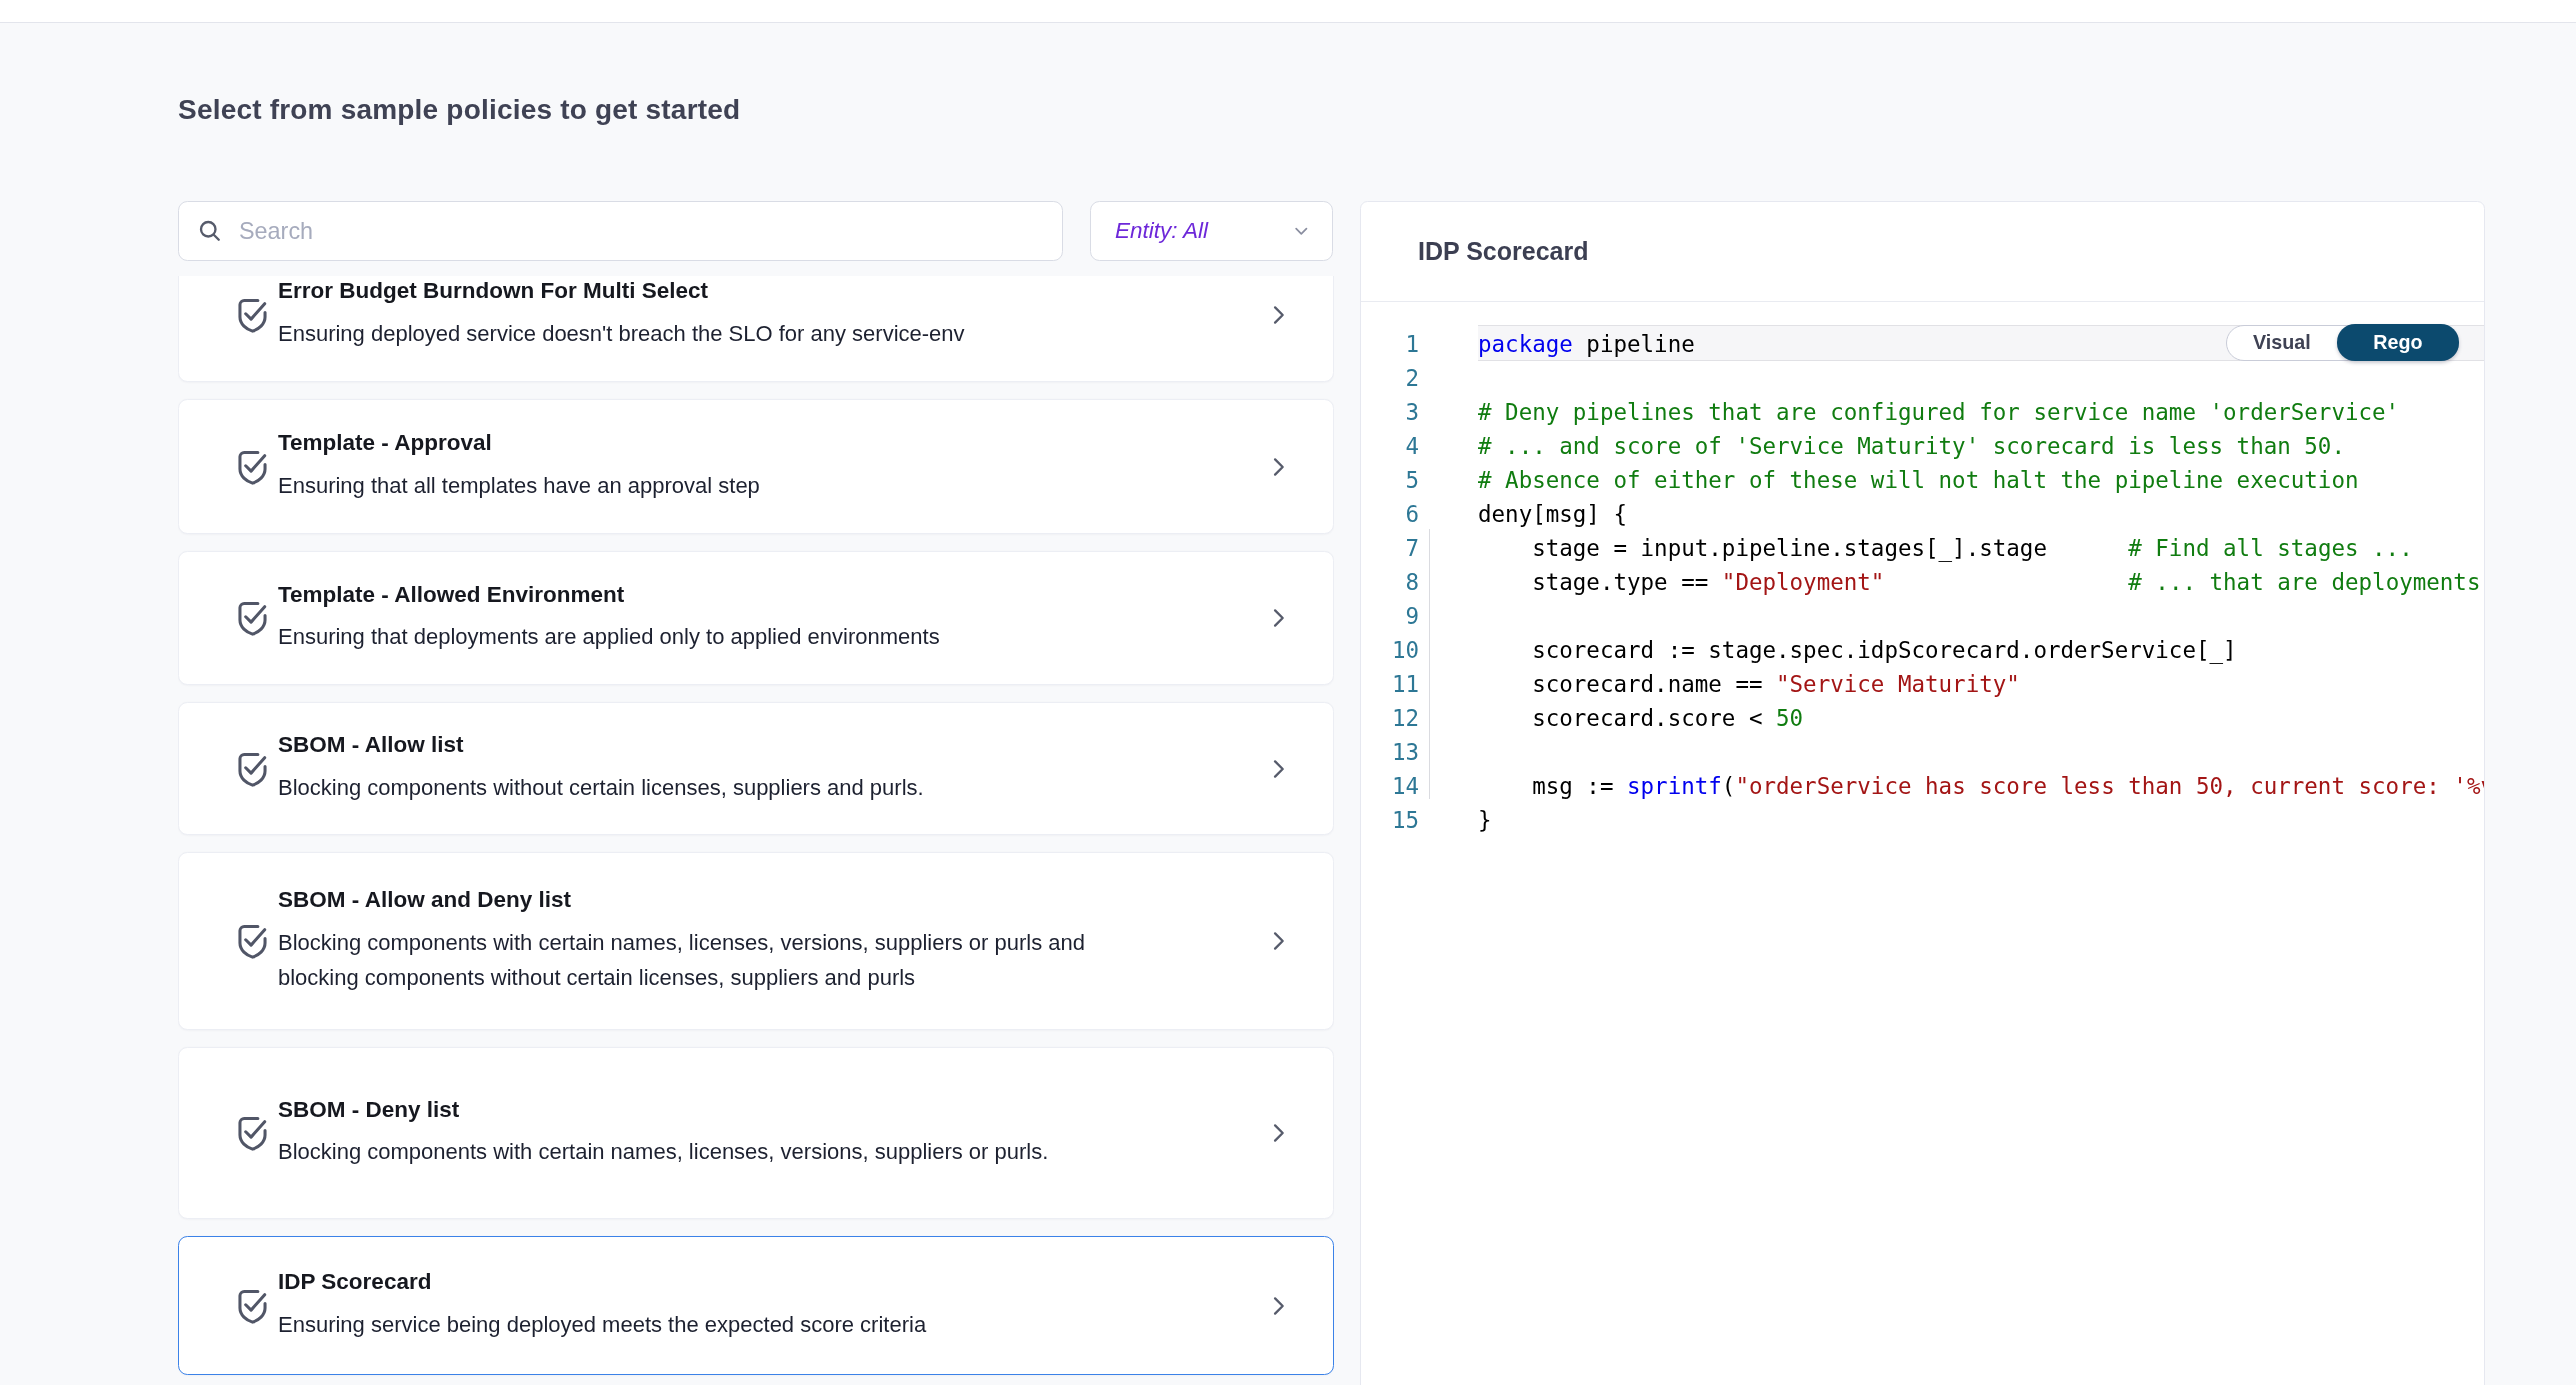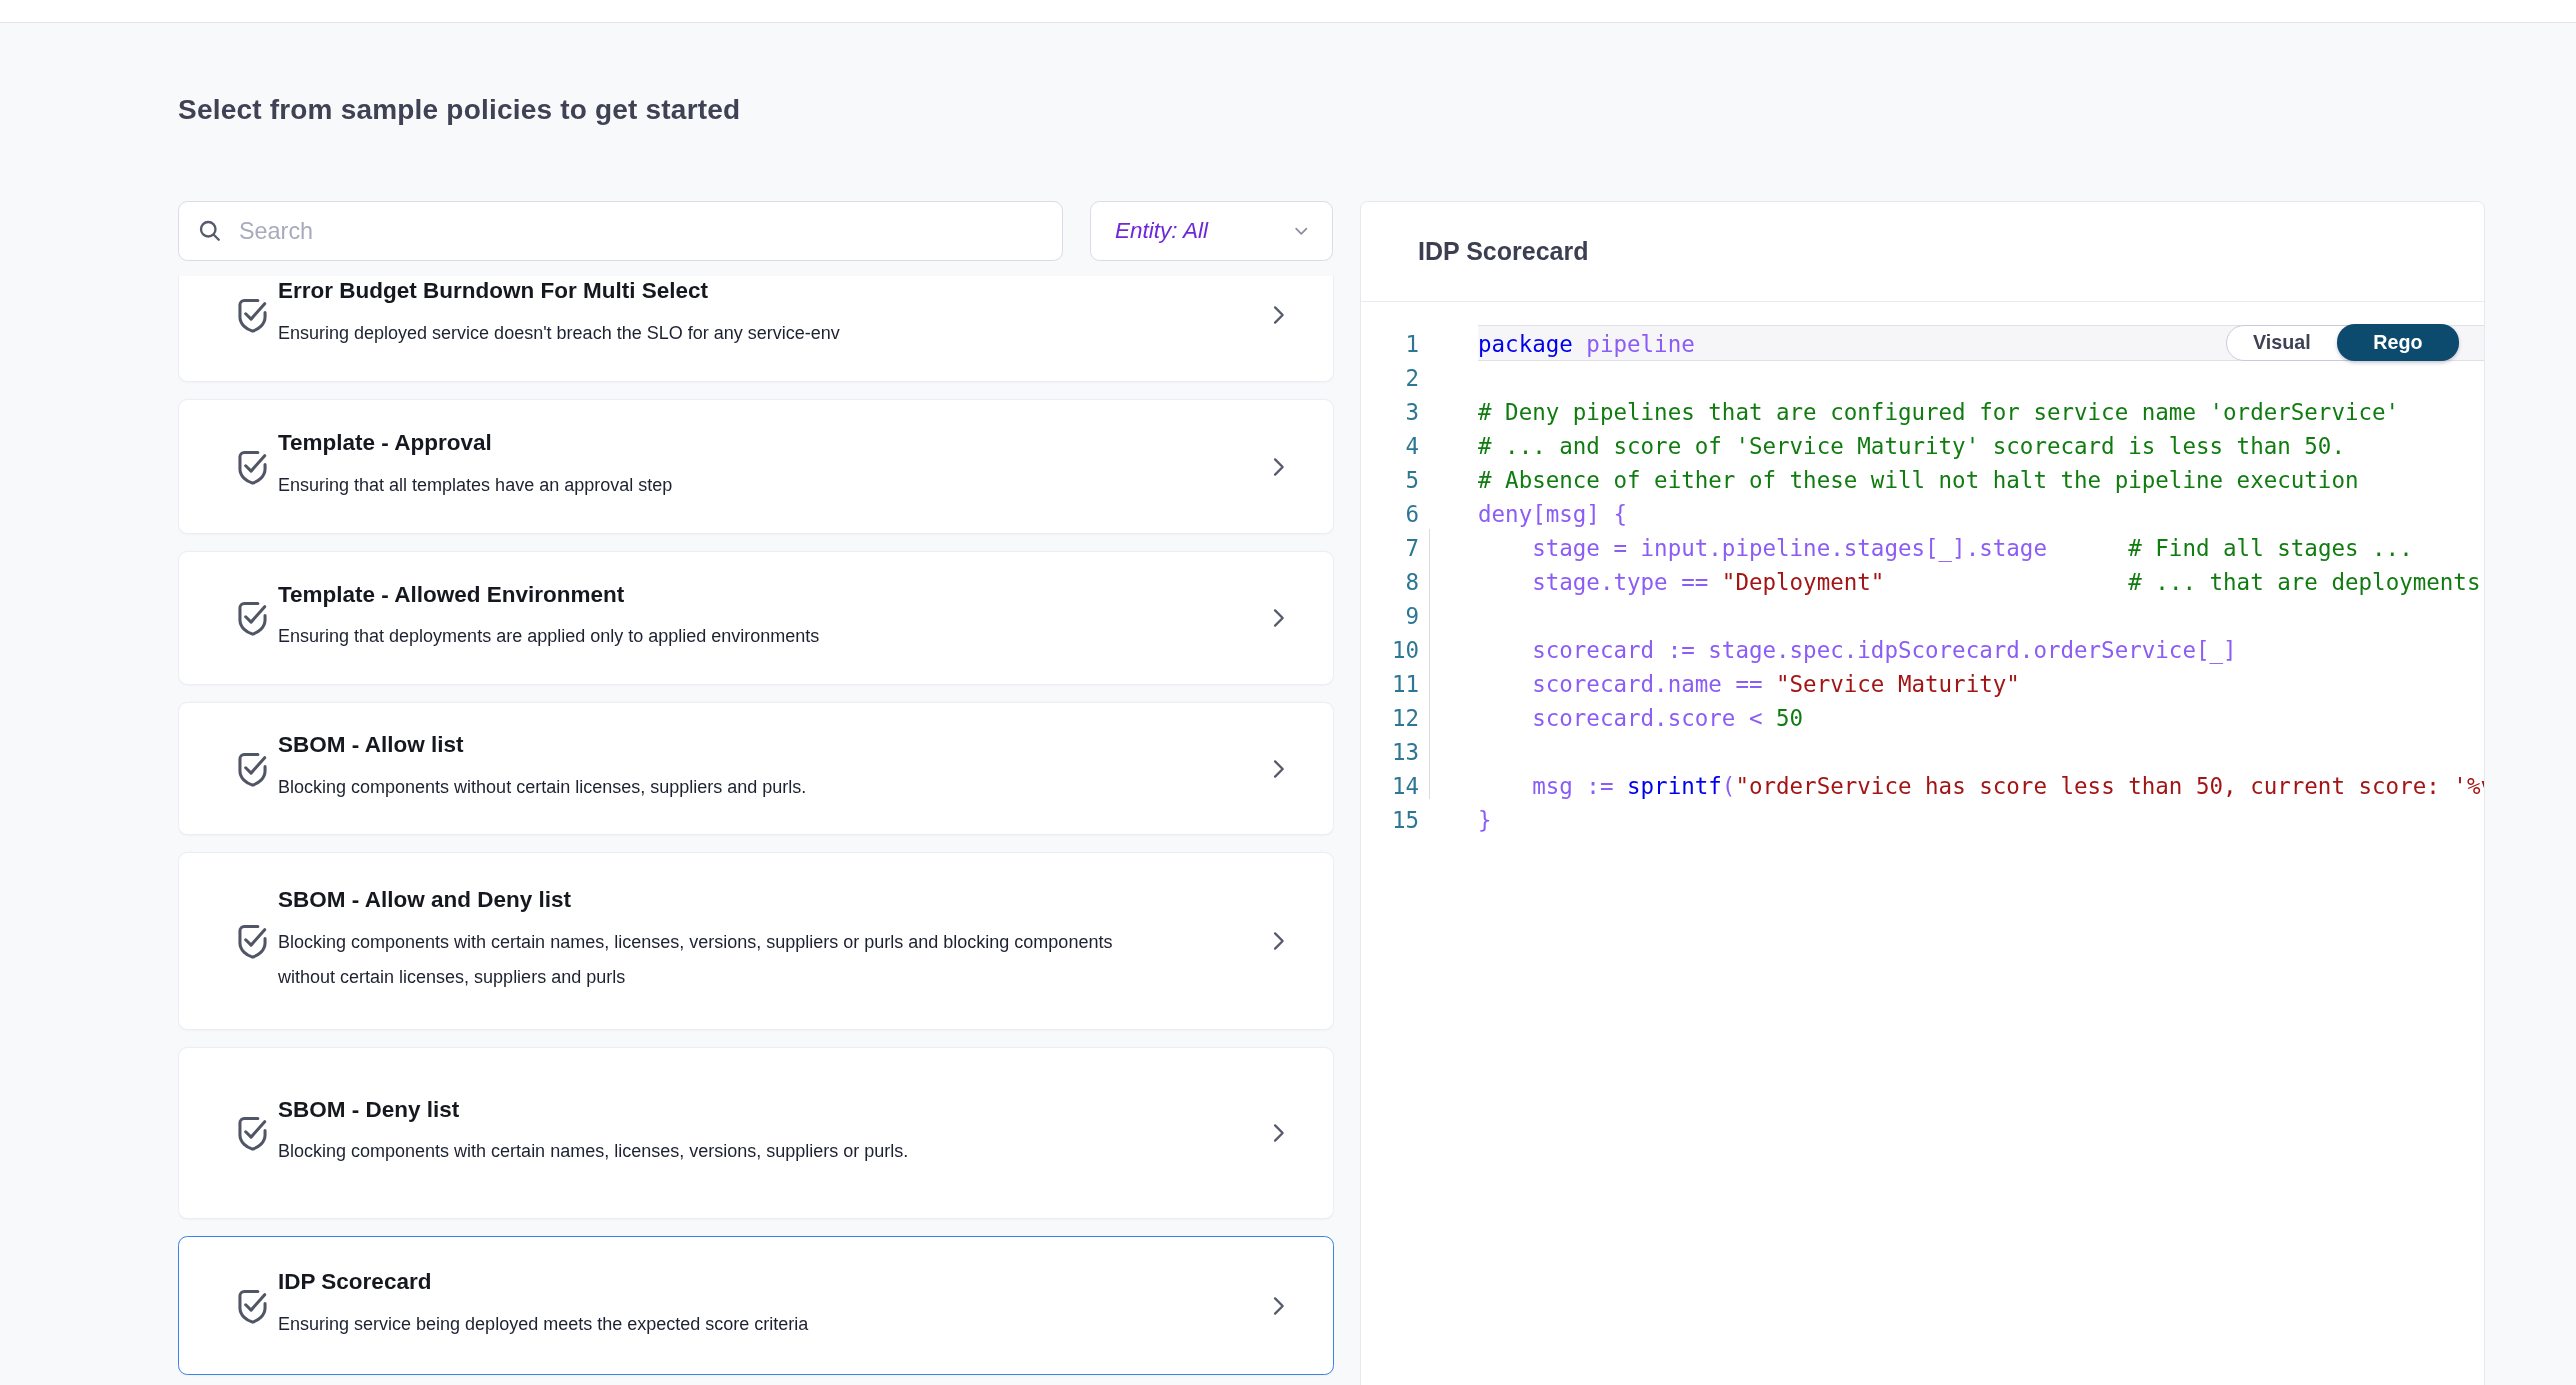--- a/index.html
+++ b/index.html
@@ -21,39 +21,39 @@
   .entity-filter .label { font-size:22.5px; color:#6d28d9;font-style:italic; }
 
   
   .policy-list { position:absolute; left:178px; top:276px; width:1156px; height:1109px; overflow:hidden; }
   .policy-card { position:relative; width:1156px; background:#ffffff; border:0.9px solid #eceef4; border-radius:9.4px; margin-bottom:17px; display:flex; flex-direction:column; justify-content:center; padding:24px 112px 24px 99px; box-shadow:0 0.9px 1.9px rgba(40,45,70,0.03); cursor:pointer; }
   .policy-card.first { margin-top:-29px; min-height:135px; }
   .policy-card.selected { border:1.9px solid #3b82e8; }
   .policy-card .shield { position:absolute; left:52px; top:50%; transform:translateY(-50%); width:43px; height:43px; }
   .policy-card .chev { position:absolute; right:41px; top:50%; transform:translateY(-50%); width:28px; height:28px; }
   .policy-title { font-size:22.5px; font-weight:700; color:#16181f; margin-bottom:11.2px; }
-  .policy-desc { font-size:18px; color:#1d2130; line-height:35px; max-width:861px; }
+  .policy-desc { font-size:22px; color:#1d2130; line-height:35px; max-width:861px; }
 
   
   .preview-panel { position:absolute; left:1360px; top:201px; width:1125px; height:1208px; background:#ffffff; border:0.9px solid #e6e8f0; border-radius:7.5px 7.5px 0 0; overflow:hidden; }
   .preview-header { position:absolute; left:0; top:0; width:100%; height:99px; display:flex; align-items:center; padding-left:57px; }
   .preview-title { font-size:25px; font-weight:700; color:#3c3f52; }
   .preview-divider { position:absolute; left:0; top:99px; width:100%; height:0.9px; background:#e9ebf1; }
 
   .code-area { position:absolute; left:0; top:100px; right:0; bottom:0; background:#ffffff; }
   .cur-line-band { position:absolute; left:117px; right:0; top:23.4px; height:36px; background:#f6f6f8; border-top:0.9px solid #e1e1e5; border-bottom:0.9px solid #e1e1e5; }
   .indent-guide { position:absolute; left:68px; top:227px; width:0.9px; height:270px; background:#dadbe0; }
   .gutter { position:absolute; left:0; top:25px; width:58px; text-align:right; font-family:"DejaVu Sans Mono", monospace; font-size:22.5px; line-height:34px; color:#2d7795; }
   .code-lines { position:absolute; left:117px; top:25px; right:0; font-family:"DejaVu Sans Mono", monospace; font-size:22.5px; line-height:34px; color:#111111; white-space:pre; overflow:hidden; }
   .code-lines .cl { height:34px; }
   .tok-kw { color:#0000ee; }
   .tok-str { color:#a31515; }
   .tok-com { color:#107c10; }
   .tok-num { color:#107c10; }
-  .tok-def { color:#8b5cf6; }
+  .tok-def { color:#000000; }
 
   .lang-toggle { position:absolute; top:22.5px; right:25px; height:36px; background:#ffffff; border:0.9px solid #c9ccd8; border-radius:18px; display:flex; align-items:center; z-index:5; }
   .lang-toggle .opt { height:36px; display:flex; align-items:center; justify-content:center; font-size:19.7px; cursor:pointer; }
   .lang-toggle .opt.visual { width:110px; color:#3f4254; font-weight:600; }
   .lang-toggle .opt.rego { width:122px; background:#0c4a6e; color:#ffffff; font-weight:700; border-radius:18px; margin:-0.9px -0.9px -0.9px 0; height:37px; box-shadow:0 1.9px 3.7px rgba(40,45,70,0.25); }
 </style>
 </head>
 <body>
 
 <div id="screen">

